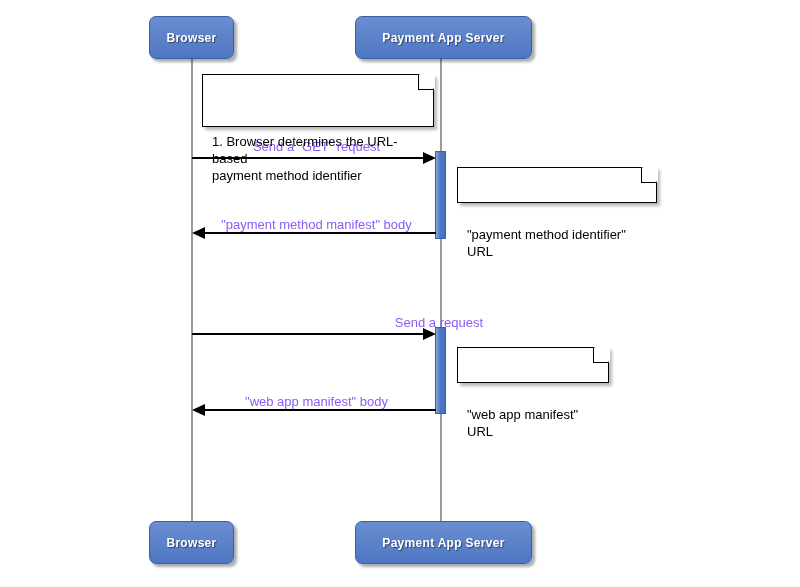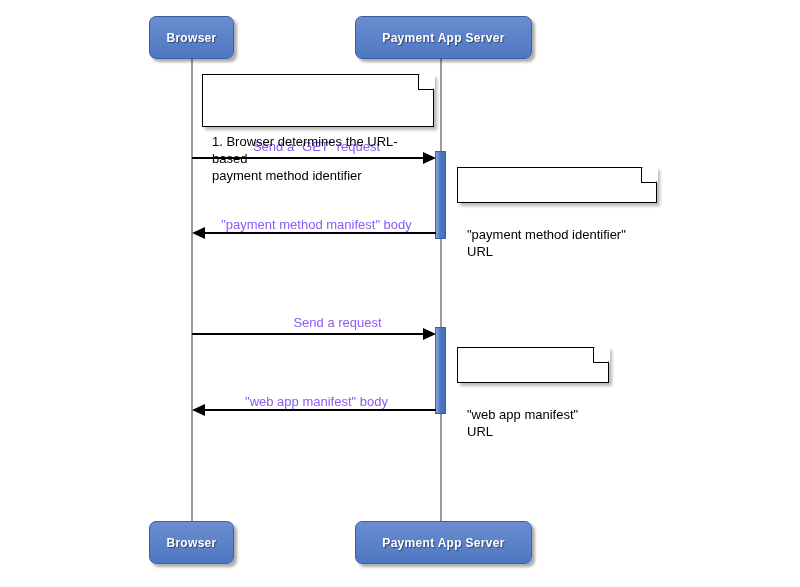--- a/index.html
+++ b/index.html
@@ -172,21 +172,21 @@
     <span class="note-text">"payment method identifier" URL</span>
   </div>
 
   <div class="msg-label" style="left:192px; top:217px; width:249px;">
     <span>"payment method manifest" body</span>
   </div>
   <div class="message" style="left:204px; top:232px; width:232px;"></div>
   <div class="arrowhead left" style="left:192px; top:227px;"></div>
 
 
-  <div class="msg-label" style="left:192px; top:315px; width:291px;">
+  <div class="msg-label" style="left:192px; top:315px; width:291px;text-align:right;">
     <span>Send a request</span>
   </div>
   <div class="message" style="left:192px; top:333px; width:236px;"></div>
   <div class="arrowhead right" style="left:423px; top:328px;"></div>
 
   <div class="note" style="left:457px; top:347px; width:152px; height:36px;">
     <span class="fold-cover"></span>
     <span class="fold" style="clip-path: polygon(0 0, 100% 100%, 0 100%);"></span>
     <span class="note-text">"web app manifest" URL</span>
   </div>

